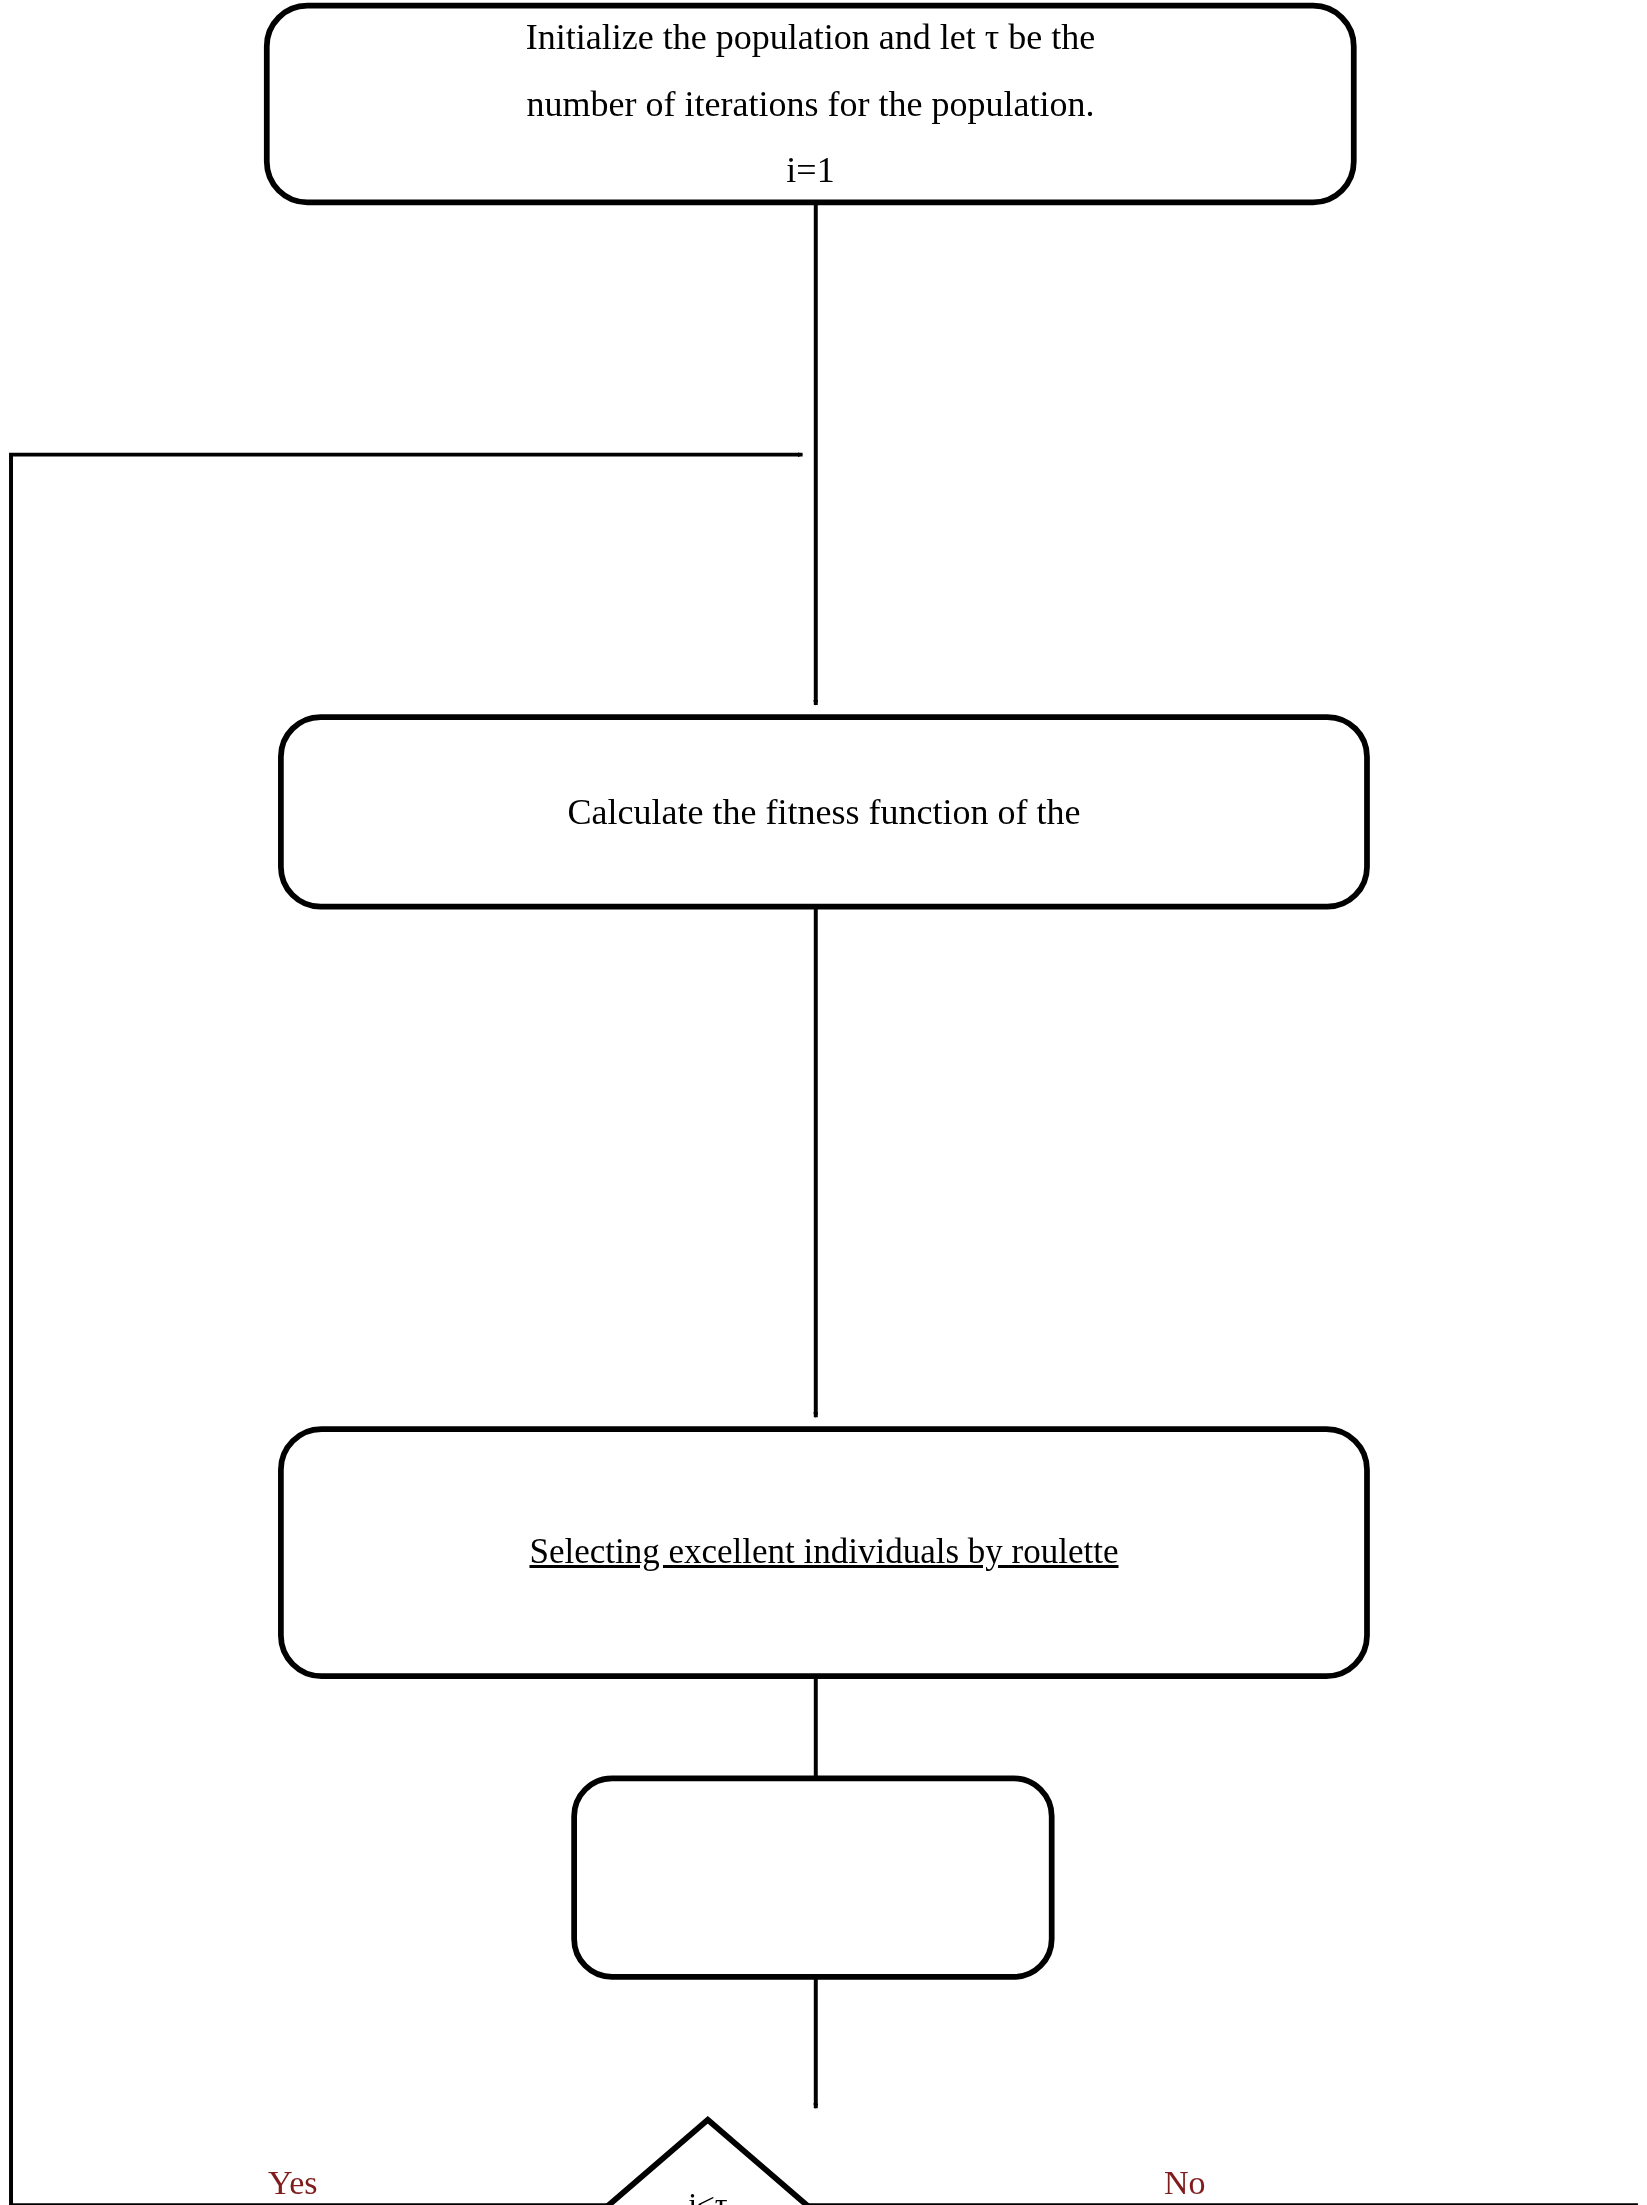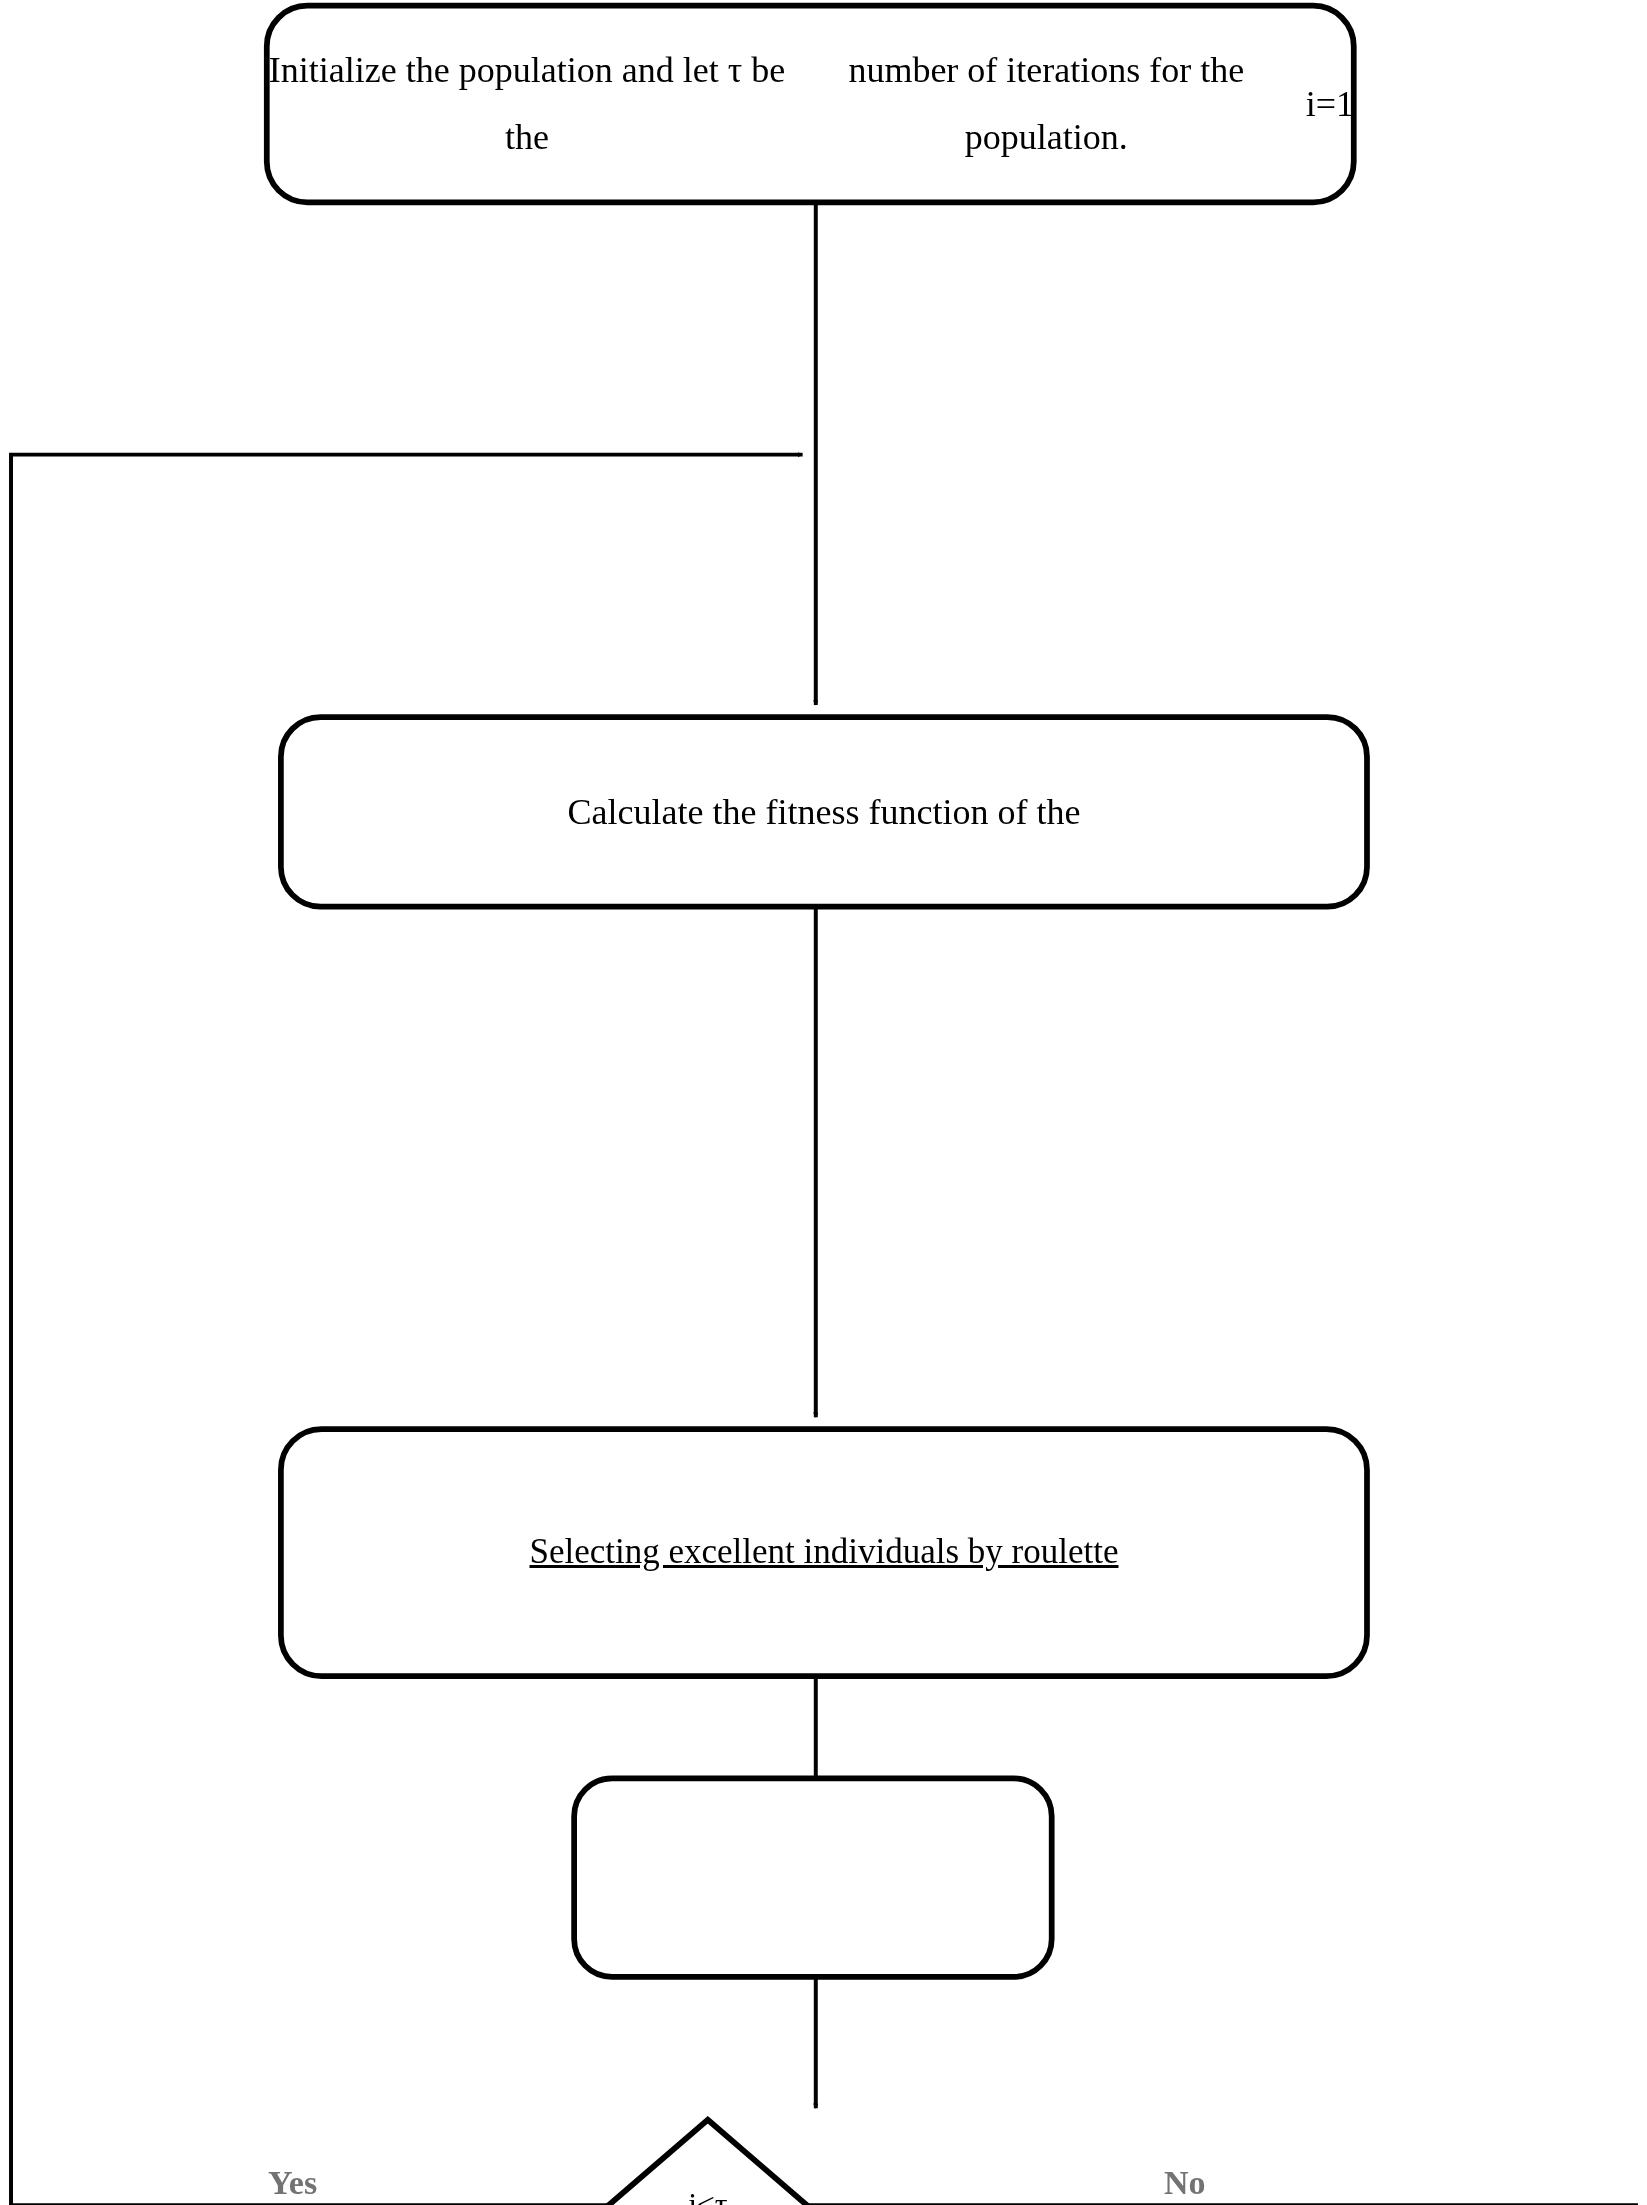--- a/index.html
+++ b/index.html
@@ -2,36 +2,35 @@
 <html style="font-size:7px"><head>
 <meta charset="utf-8">
 <style>
   html,body{margin:0;padding:0;background:#ffffff;}
   body{font-family:"Liberation Serif","DejaVu Serif",serif;}
   #root{position:relative;width:1647px;height:2887px;background:#ffffff;overflow:hidden;}
   #flow{position:absolute;left:0;top:0;width:1647px;height:2887px;}
   .nodeText{
     position:absolute;
     display:flex;
-    flex-direction:row;
+    flex-direction:column;
     align-items:center;
     justify-content:center;
     text-align:center;
     color:#000000;
     line-height:1.85;
     pointer-events:none;
     white-space:pre-line;
   }
   .lbl{
     position:absolute;
-    color:#737373;
+    color:#7f1d1d;
     font-size:34px;
     line-height:1;
     white-space:nowrap;
-    font-weight:bold;
   }
   .t-big{font-size:36px;}
   .t-mid{font-size:35px;}
   .t-small{font-size:32px;}
 </style>
 </head>
 <body>
 
 <div id="root">
 

